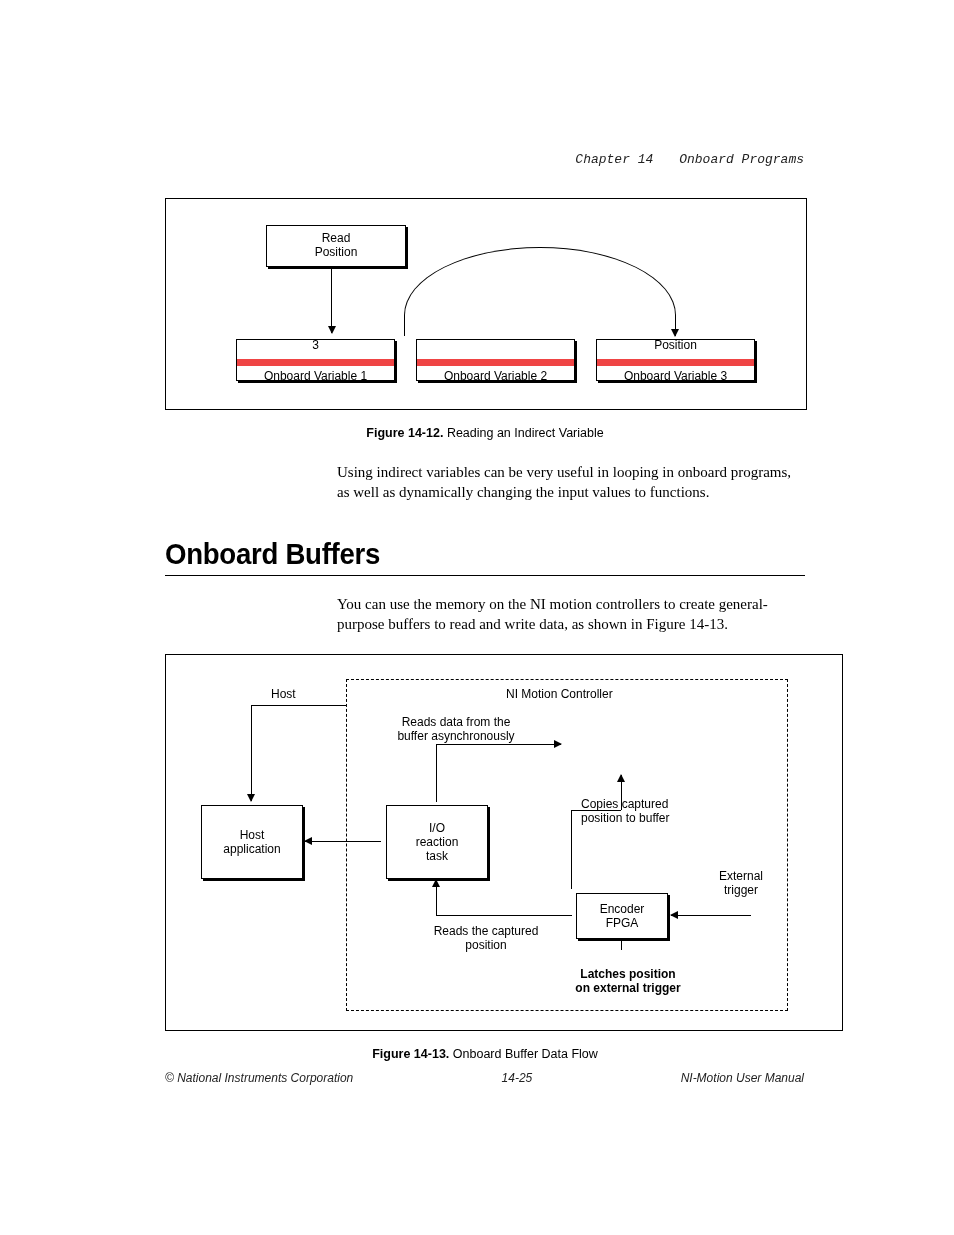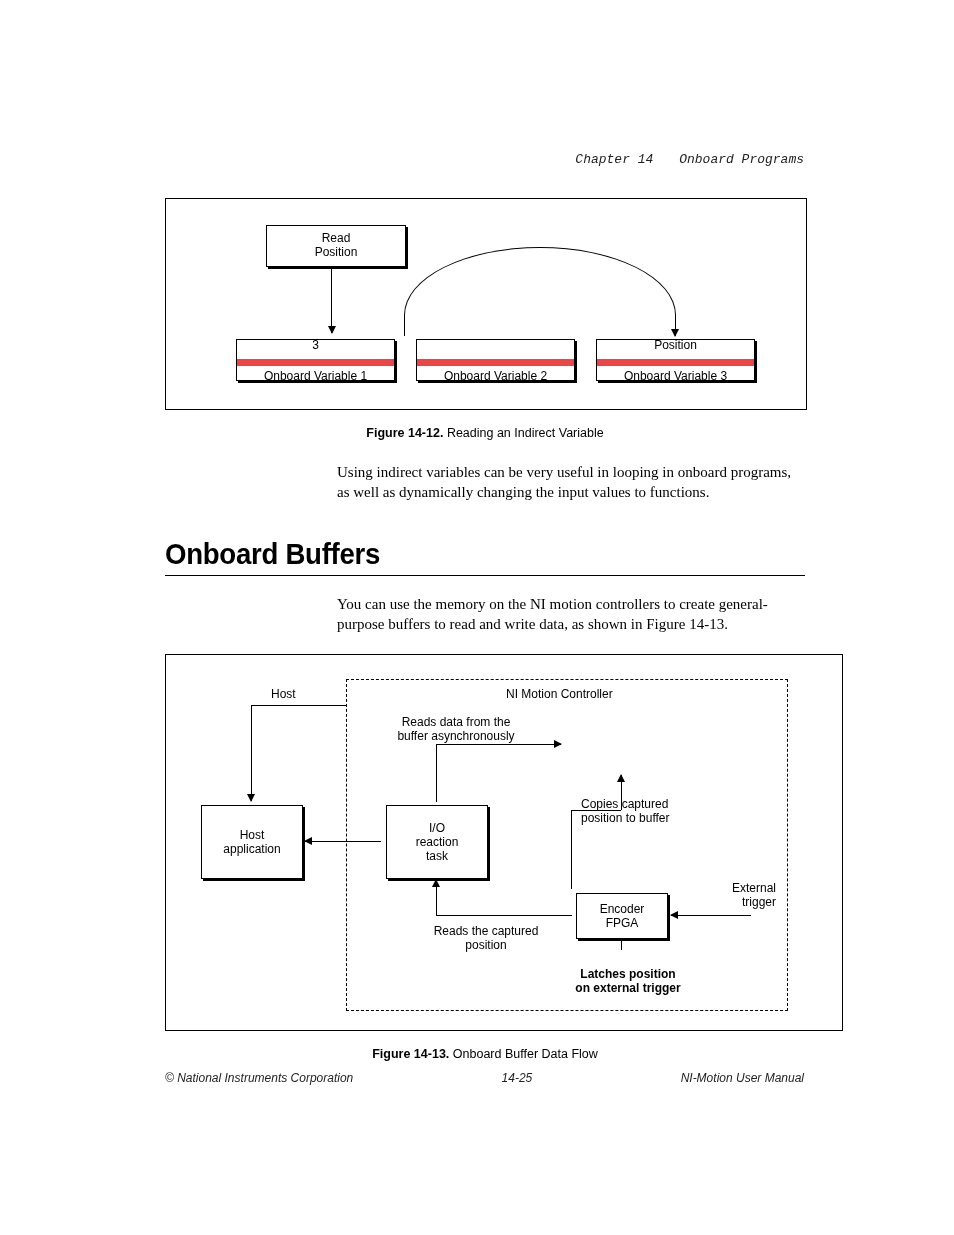--- a/index.html
+++ b/index.html
@@ -182,21 +182,21 @@
   }
 
   .figB .lbl {
     position: absolute;
     text-align: center;
     line-height: 1.2;
   }
   .figB .lbl.reads-async { left: 205px; top: 60px; width: 170px; }
   .figB .lbl.copies { left: 415px; top: 142px; width: 130px; text-align: left; }
   .figB .lbl.reads-cap { left: 255px; top: 269px; width: 130px; }
-  .figB .lbl.ext-trig { left: 540px; top: 226px; width: 70px; text-align: right; }
+  .figB .lbl.ext-trig { left: 540px; top: 214px; width: 70px; text-align: center; }
   .figB .lbl.latch { left: 392px; top: 312px; width: 140px; font-weight: bold; }
 
   
   .aline { position: absolute; background: #000; }
   .ahead-r::after, .ahead-l::after, .ahead-u::after, .ahead-d::after {
     content: ""; position: absolute;
   }
   .ahead-r::after {
     right: -1px; top: -4px;
     border-top: 4px solid transparent;

